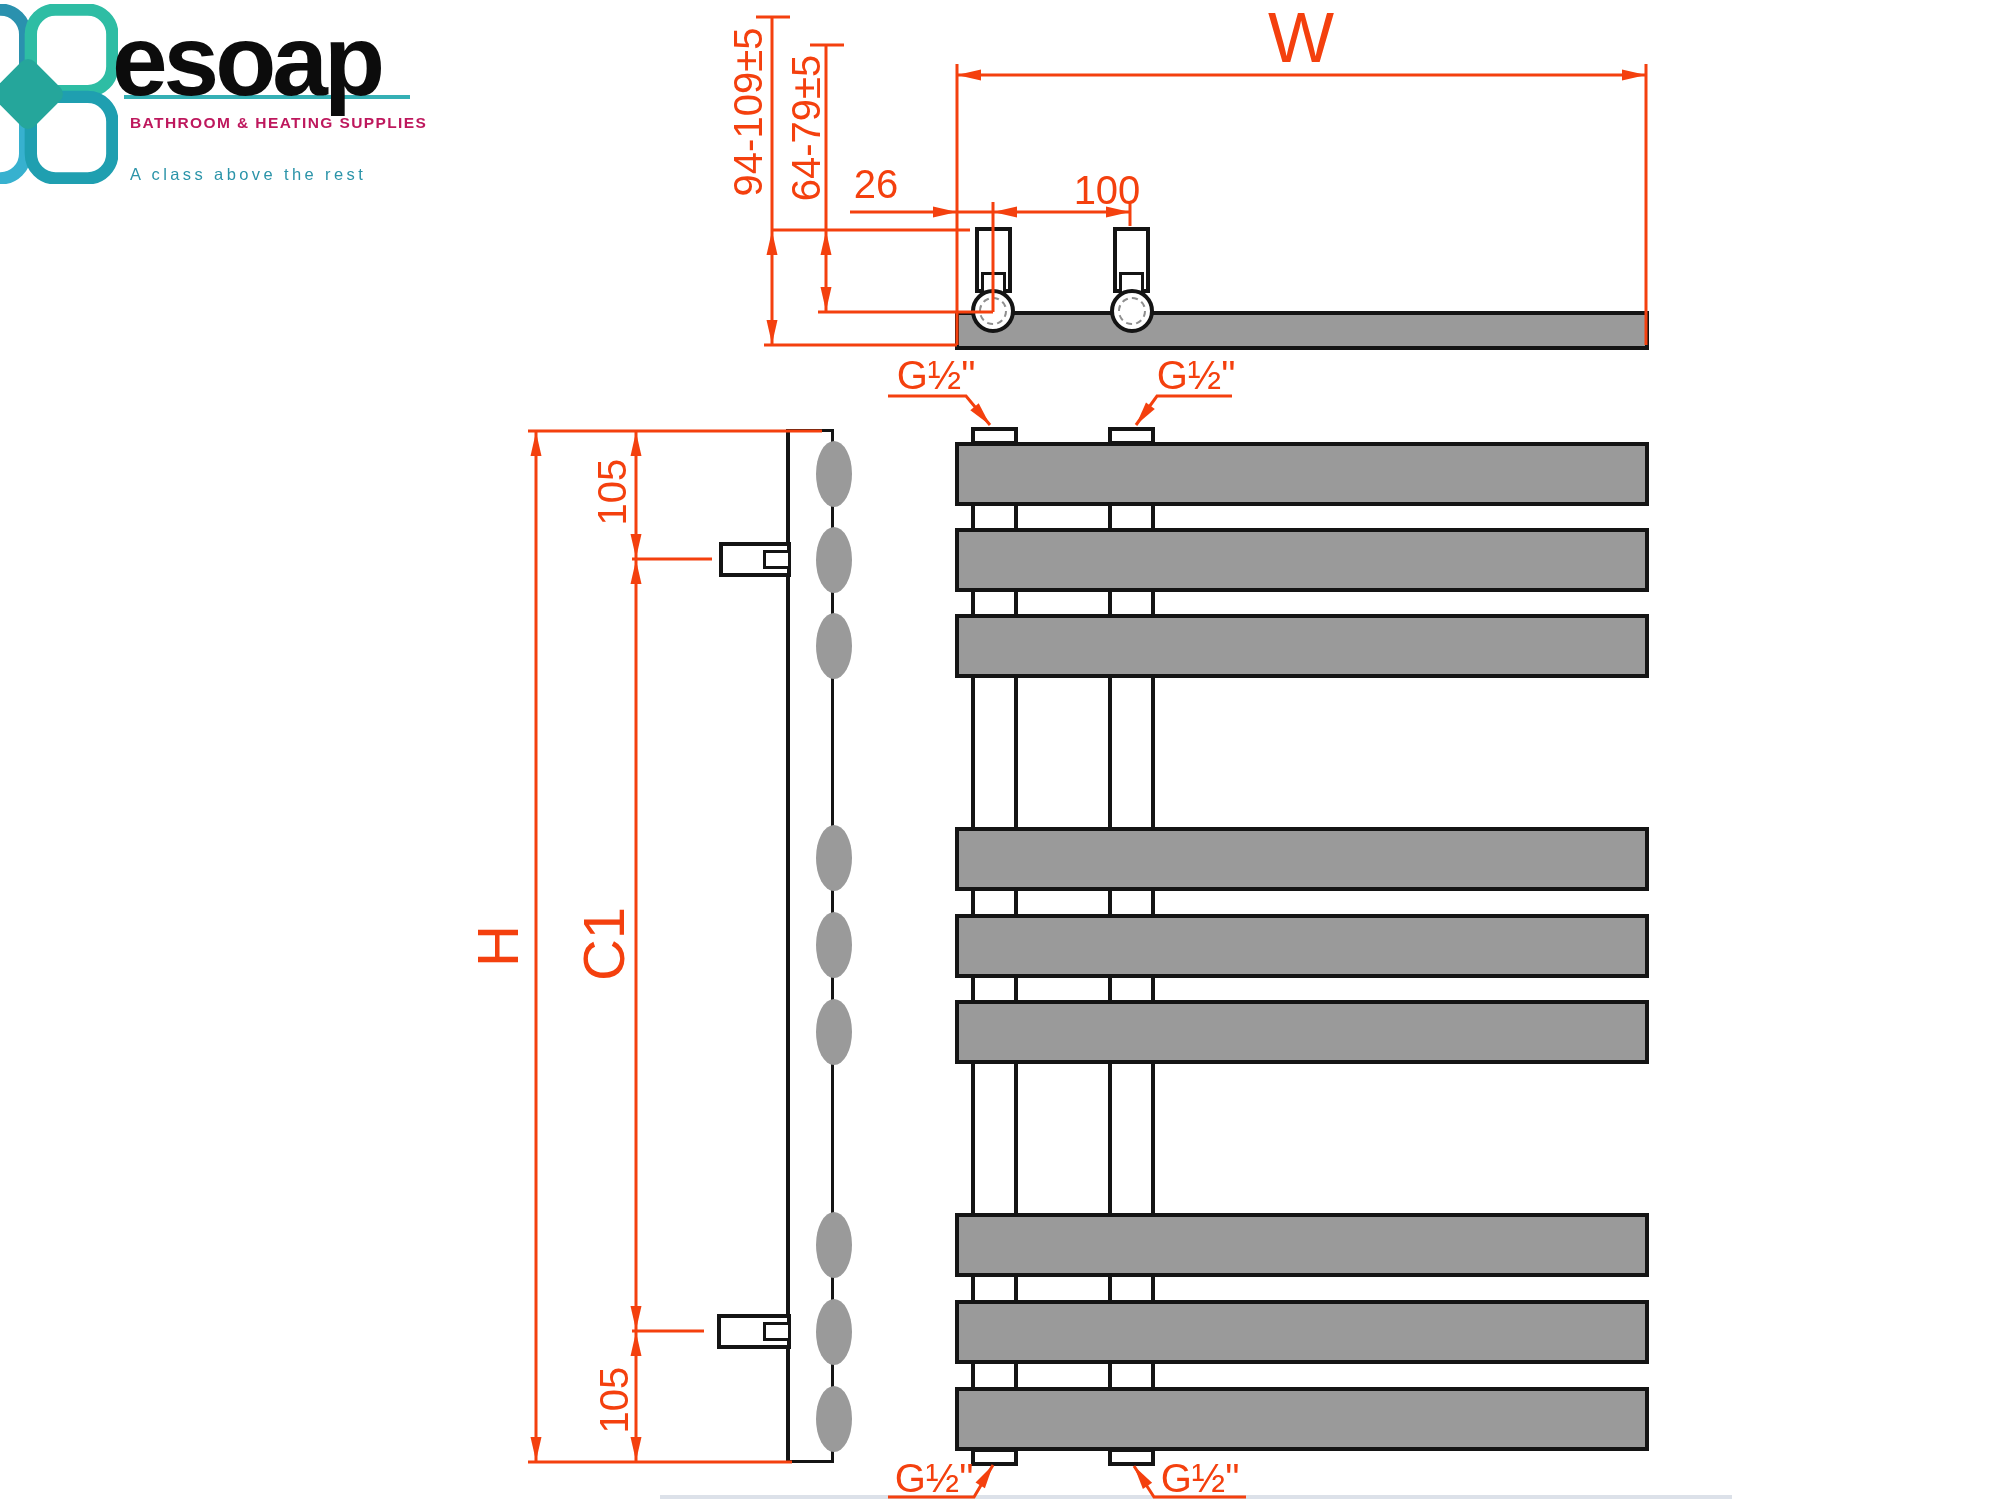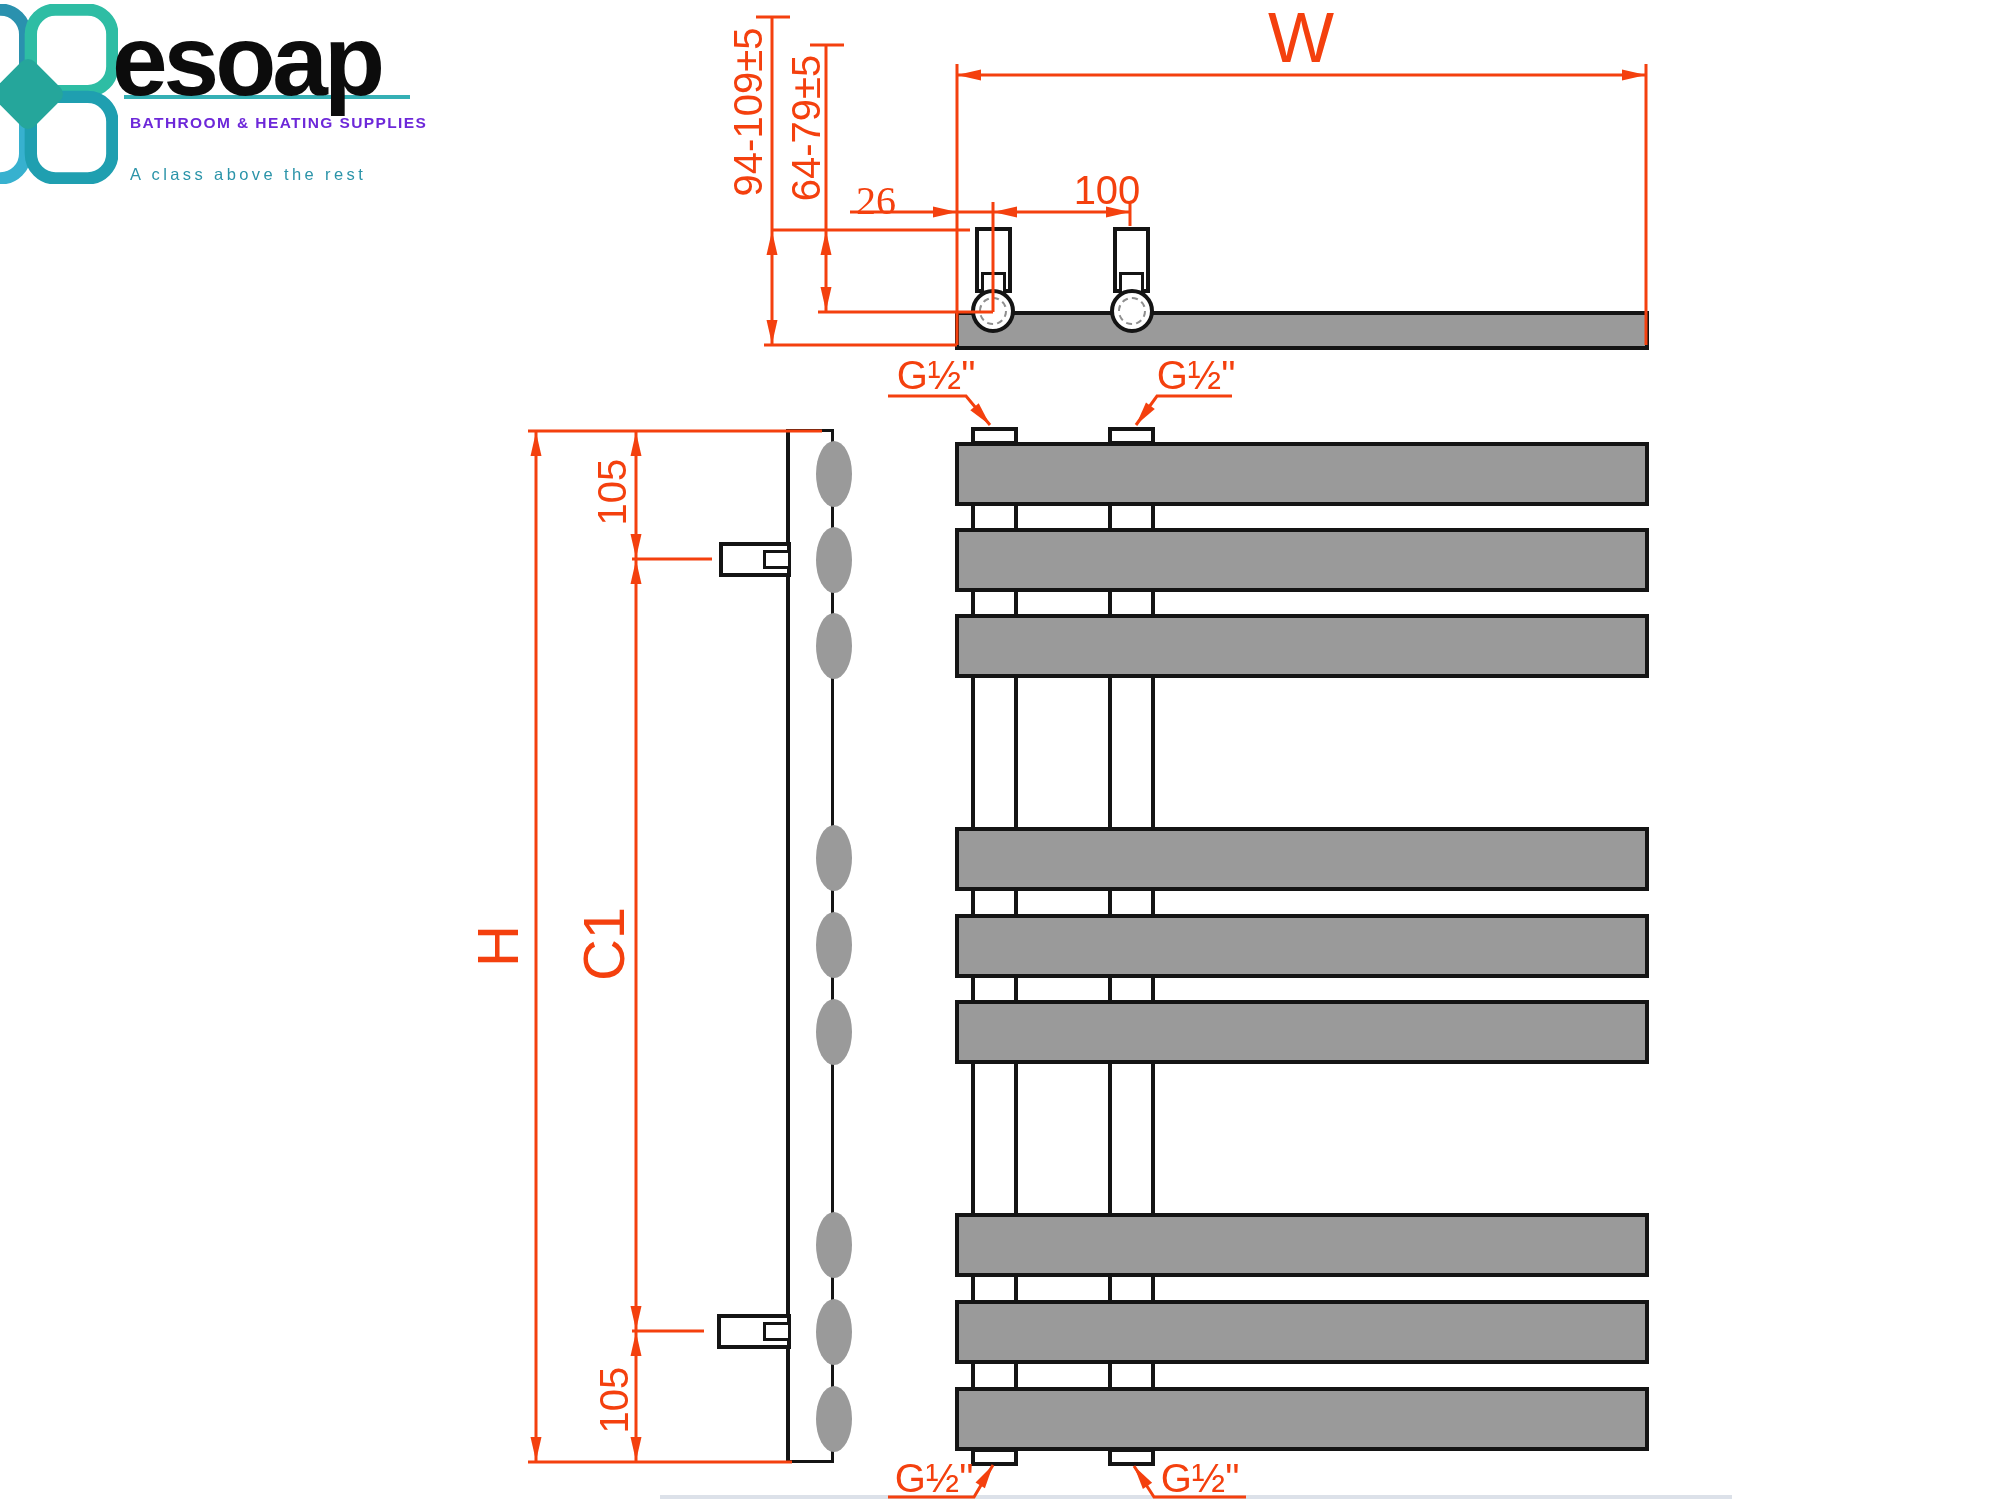--- a/index.html
+++ b/index.html
@@ -10,21 +10,21 @@
   .abs{position:absolute;box-sizing:border-box;}
   
   #logo-mark{position:absolute;left:-62px;top:4px;width:180px;height:180px;}
   #brand-word{
     position:absolute;left:112px;top:10px;font-size:100px;font-weight:700;
     letter-spacing:-4px;color:#0c0c0c;line-height:1;z-index:2;
   }
   #brand-underline{position:absolute;left:124px;top:95px;width:286px;height:4px;background:#35b0b5;z-index:1;}
   #tagline-primary{
     position:absolute;left:130px;top:114px;font-size:15.5px;font-weight:700;
-    letter-spacing:1.4px;color:#6d28d9;white-space:nowrap;text-align:center;
+    letter-spacing:1.4px;color:#be185d;white-space:nowrap;text-align:center;
   }
   #tagline-secondary{
     position:absolute;left:130px;top:141px;font-size:16.5px;font-weight:500;
     letter-spacing:3.4px;color:#2b94a9;white-space:nowrap;margin-top:24px;
   }
   
   .metal{background:#9a9a9a;border:4px solid #141414;}
   .whitebox{background:#ffffff;border:4px solid #141414;}
   .bar{left:955px;width:694px;height:64px;z-index:3;}
   .pipe{top:440px;width:47px;height:1012px;background:#fff;
@@ -170,21 +170,21 @@
       <path d="M990 425 L970.3 410.2 L978.7 403.2 z"></path>
       <path d="M1136 425 L1146 402.5 L1154.8 409.1 z"></path>
       <path d="M993 1465 L984.9 1488.2 L975.5 1482.4 z"></path>
       <path d="M1134 1466 L1152.1 1482.8 L1142.9 1489 z"></path>
     </g>
   </svg>
 
   <div class="dim-label wsize" style="left:1301px;top:38px;">W</div>
   <div class="dim-label rot" style="left:748px;top:112px;">94-109±5</div>
   <div class="dim-label rot" style="left:806px;top:128px;">64-79±5</div>
-  <div class="dim-label" style="left:876px;top:201px;font-family:Liberation Serif, serif;">26</div>
+  <div class="dim-label" style="left:876px;top:184px;">26</div>
   <div class="dim-label" style="left:1061px;top:190px;margin-left:46px;">100</div>
   <div class="dim-label" style="left:936px;top:375px;">G½"</div>
   <div class="dim-label" style="left:1196px;top:375px;">G½"</div>
   <div class="dim-label rot big" style="left:498px;top:946px;">H</div>
   <div class="dim-label rot big" style="left:604px;top:944px;">C1</div>
   <div class="dim-label rot" style="left:612px;top:492px;">105</div>
   <div class="dim-label rot" style="left:614px;top:1400px;">105</div>
   <div class="dim-label" style="left:934px;top:1478px;">G½"</div>
   <div class="dim-label" style="left:1200px;top:1478px;">G½"</div>
 

